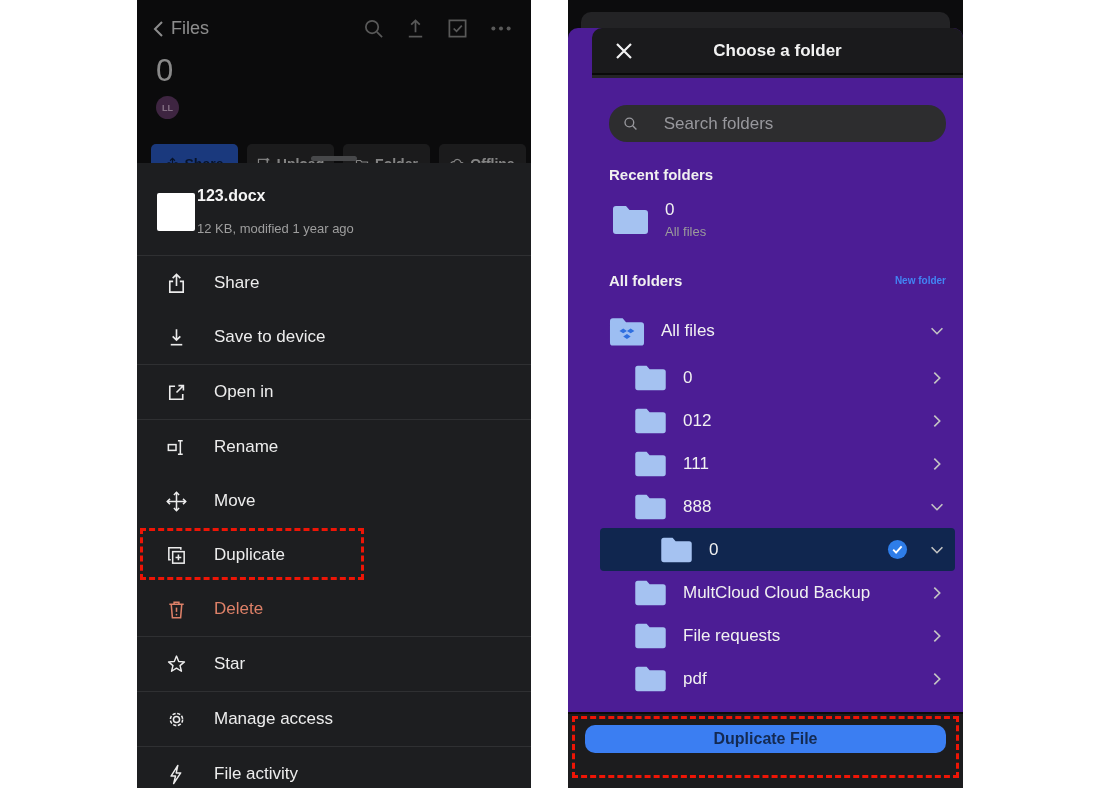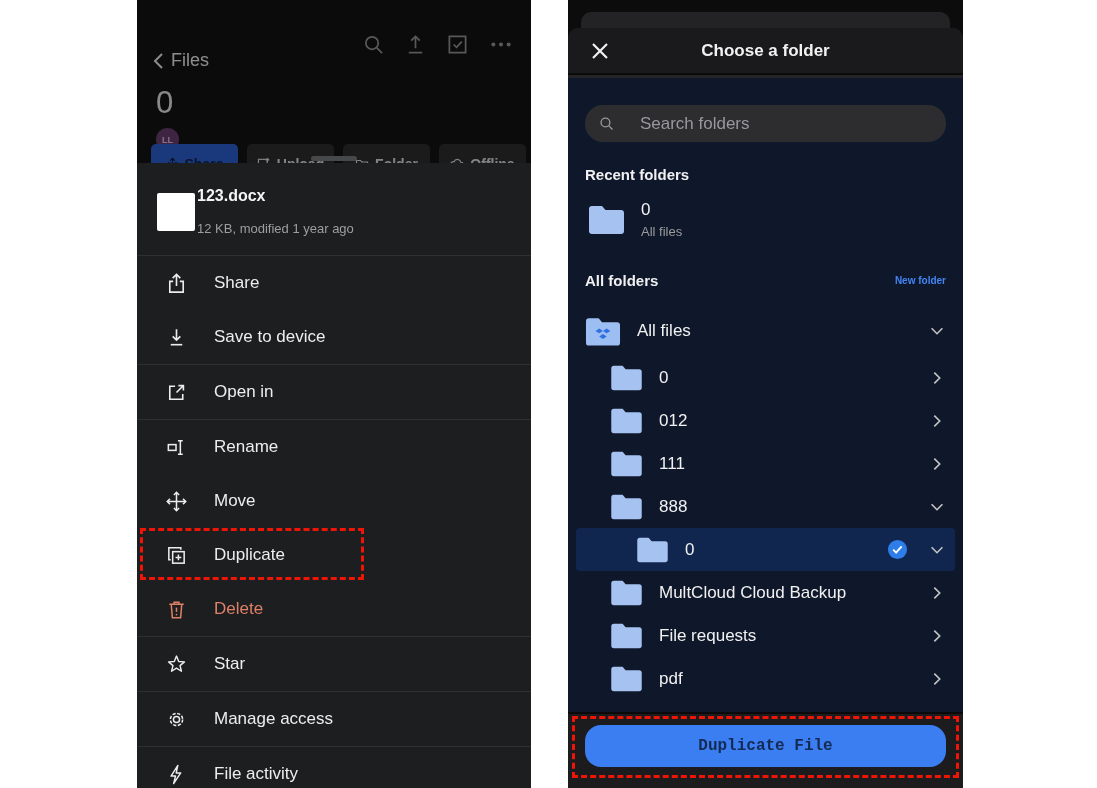--- a/index.html
+++ b/index.html
@@ -7,21 +7,21 @@
     width:1097px; height:788px; background:#ffffff; position:relative;
     font-family:"Liberation Sans", sans-serif; overflow:hidden;
   }
   .phone { position:absolute; top:0; height:788px; background:#0c0c0d; overflow:hidden; }
   #left-phone  { left:137px; width:394px; }
   #right-phone { left:568px; width:395px; }
 
   
   .l-top { position:absolute; top:0; left:0; right:0; height:163px; background:#141416; }
   .l-nav { display:flex; align-items:center; padding:18px 18px 0 14px; }
-  .l-back { display:flex; align-items:center; gap:4px; color:#f2f2f2; font-size:18px;margin-top:32px; }
+  .l-back { display:flex; align-items:center; gap:4px; color:#f2f2f2; font-size:18px; }
   .l-nav-icons { margin-left:auto; display:flex; align-items:center; gap:21px; }
   .l-nav-icons svg { display:block; }
   .l-title { color:#ececec; font-size:31px; padding:14px 0 0 19px; font-weight:400; }
   .l-avatar { width:23px; height:23px; border-radius:50%; background:#6b4070; color:#e3c2e3;
               font-size:9px; font-weight:700; display:flex; align-items:center; justify-content:center;
               margin:7px 0 0 19px; }
   .l-onlyyou { color:#ababab; font-size:15px; padding:6px 0 0 19px; }
   .l-btnrow { position:absolute; left:14px; top:144px; display:flex; gap:9px; }
   .l-btn { width:87px; height:40px; border-radius:5px; background:#2f2f31; color:#e3e3e3;
            font-size:14px; font-weight:600; display:flex; align-items:center; justify-content:center; gap:6px; }
@@ -39,22 +39,22 @@
   .menu-item { height:54px; display:flex; align-items:center; padding-left:28px; gap:26px; position:relative; }
   .menu-item .label { color:#ededed; font-size:17px; }
   .menu-item.destructive .label { color:#de8168; }
   .menu-item svg { flex:0 0 auto; }
   .l-highlight { position:absolute; left:3px; top:365px; width:224px; height:52px;
                  border:3px dashed #ee1506; pointer-events:none; z-index:5; }
 
   
   .r-stack { position:absolute; top:12px; left:13px; right:13px; height:22px;
              background:#232325; border-radius:10px 10px 0 0; }
-  .r-sheet { position:absolute; top:28px; left:0; right:0; bottom:0; background:#0f172a;
-             border-radius:10px 10px 0 0; }
+  .r-sheet { position:absolute; top:28px; left:0; right:0; bottom:0; background:#4c1d95;
+             border-radius:10px 10px 0 0;padding-left:24px; }
   .r-header { height:47px; display:flex; align-items:center; justify-content:center; position:relative;
               background:#1a1a1c; border-radius:10px 10px 0 0;
               border-bottom:2px solid #0a0a0a; box-shadow:0 3px 0 #242426; }
   .r-title { color:#f2f2f2; font-size:17px; font-weight:600; }
   .r-close { position:absolute; left:22px; top:13px; }
   .r-search { margin:30px 17px 0 17px; height:37px; background:#2d2d2f; border-radius:18px;
               display:flex; align-items:center; padding:0 14px; gap:26px; }
   .r-search input { background:transparent; border:none; outline:none; color:#e8e8e8;
                     font-size:17px; width:100%; font-family:"Liberation Sans", sans-serif; }
   .r-search input::placeholder { color:#98989d; }
@@ -71,23 +71,23 @@
   .tree-row.lvl1 { padding-left:42px; }
   .tree-row.lvl2 { padding-left:68px; }
   .tree-row .fname { color:#f1f1f1; font-size:17px; margin-left:16px; }
   .tree-row .spacer { flex:1; }
   .tree-row.selected::before { content:""; position:absolute; left:8px; right:8px; top:0; bottom:0;
                                background:#10264f; border-radius:4px; z-index:0; }
   .tree-row > * { position:relative; z-index:1; }
   .check-badge { margin-right:20px; }
   .r-footer { position:absolute; left:0; right:0; bottom:0; height:76px; background:#1c1c1e;
               border-top:2px solid #0a0a0a; }
-  .r-dup-btn { position:absolute; left:17px; right:17px; top:11px; height:42px; background:#3b7ef2;
-               border-radius:16px; border:none; color:#142a52; font-size:16px; font-weight:700;
-               font-family:Liberation Mono, monospace; display:flex; align-items:center; justify-content:center; }
+  .r-dup-btn { position:absolute; left:17px; right:17px; top:11px; height:28px; background:#3b7ef2;
+               border-radius:10px; border:none; color:#142a52; font-size:16px; font-weight:700;
+               font-family:Liberation Sans, sans-serif; display:flex; align-items:center; justify-content:center; }
   .r-highlight { position:absolute; left:4px; right:4px; top:2px; height:62px;
                  border:3px dashed #ee1506; pointer-events:none; }
 </style>
 </head>
 <body>
 
 <div class="phone" id="left-phone">
   <div class="l-top">
     <div class="l-nav">
       <div class="l-back">

